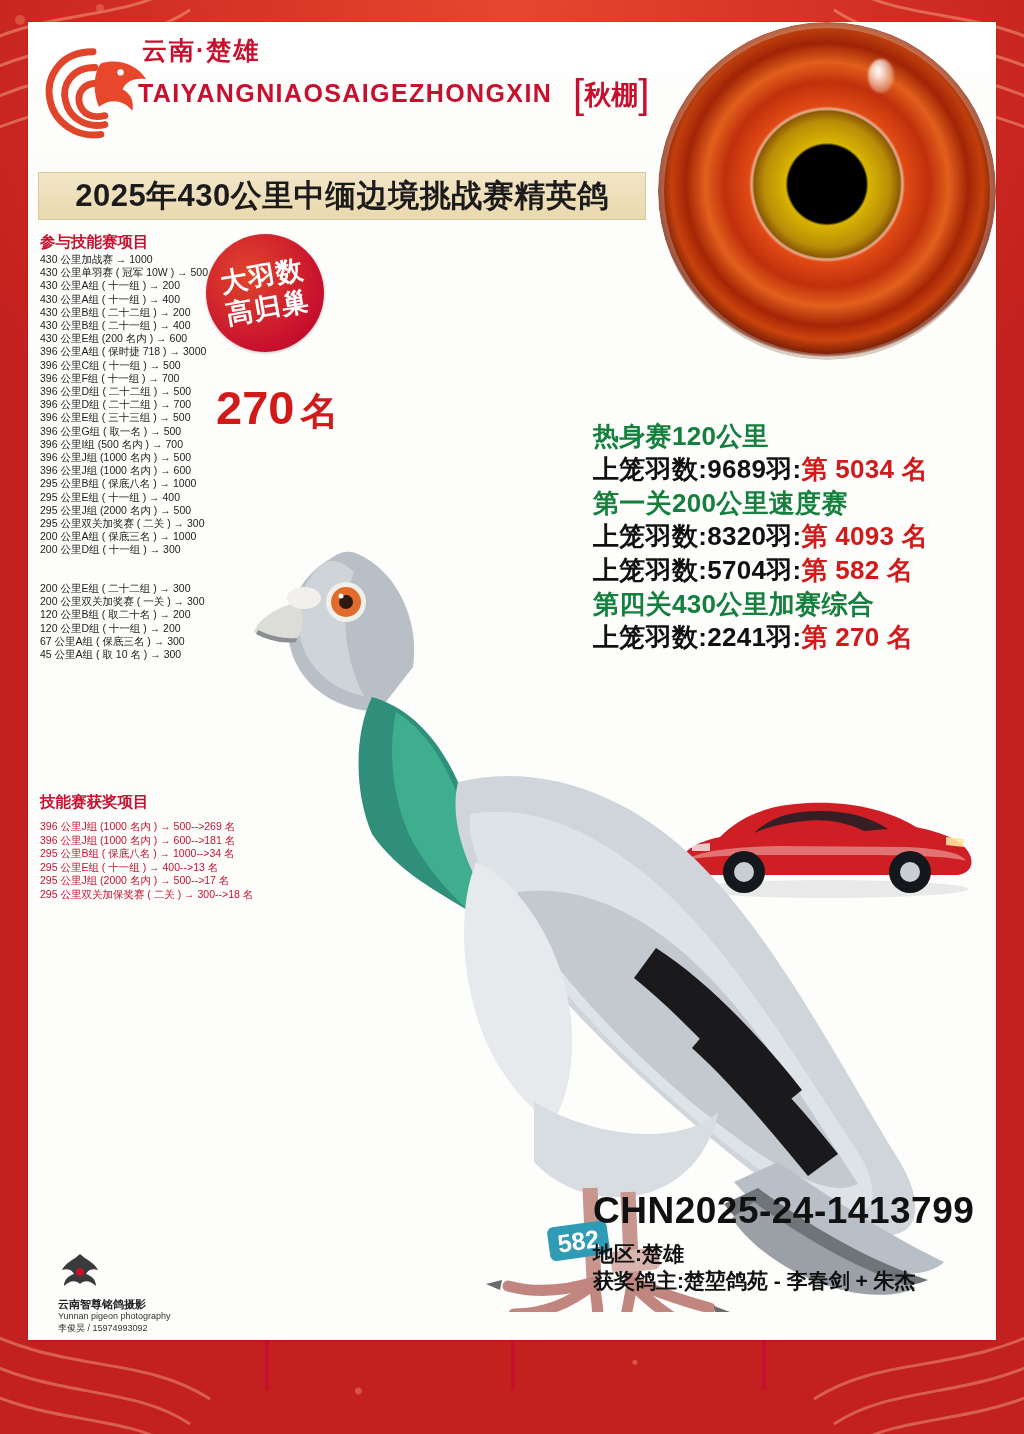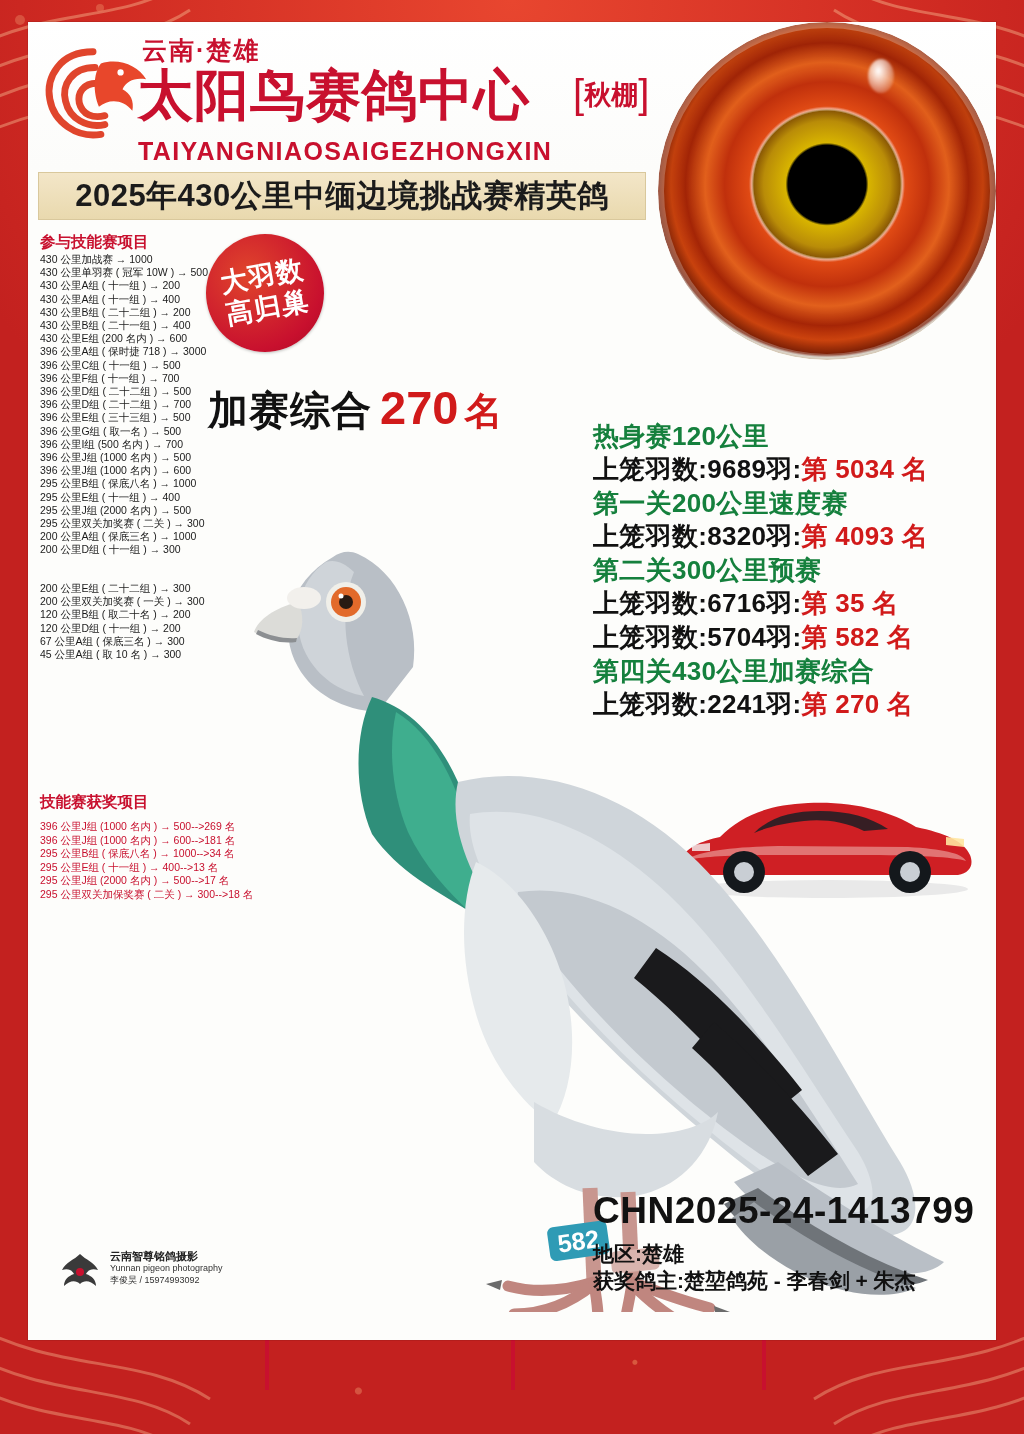--- a/index.html
+++ b/index.html
@@ -187,21 +187,21 @@
   .ring-no {
     position: absolute; left: 565px; top: 1168px;
     font-size: 37px; font-weight: bold; color: #111; letter-spacing: .5px;
   }
   .owner {
     position: absolute; left: 565px; top: 1218px;
     font-size: 21px; font-weight: bold; color: #111; line-height: 27px;
   }
   .photo-credit {
     position: absolute; left: 30px; top: 1228px;
-    display: flex; align-items: flex-start; gap: 8px;
+    display: flex; align-items: flex-start; gap: 8px; flex-direction: column;
   }
   .pc-text { font-size: 9px; color: #333; line-height: 12px; }
   .pc-text .t1 { font-size: 11px; color:#222; font-weight:bold; }
 
   
   .tick {
     position: absolute; width: 4px; height: 54px; background: #c8102e;
     bottom: 44px;
   }
 </style>
@@ -259,21 +259,20 @@
         <path d="M58 14 C24 14 10 40 14 62 C18 86 42 102 66 98"></path>
         <path d="M60 30 C36 30 26 48 30 64 C34 82 52 92 70 88"></path>
         <path d="M62 46 C48 46 42 56 44 66 C47 78 58 82 70 79"></path>
       </g>
       <path d="M66 26 C84 20 104 28 112 42 C100 40 92 44 88 52 C96 56 100 64 98 74 C88 62 74 62 64 70 C58 56 58 36 66 26 Z" fill="#e8472b"></path>
       <circle cx="86" cy="35" r="3.2" fill="#fff"></circle>
     </svg>
 
     <div class="brand">
       <div class="brand-sub">云南·楚雄</div>
-      <div class="brand-main">太阳鸟赛鸽中心</div>
       <div class="brand-pinyin">TAIYANGNIAOSAIGEZHONGXIN</div>
     </div>
 
     <div class="season-tag">
       <span class="br">[</span><span>秋棚</span><span class="br">]</span>
     </div>
   </div>
 
   <div class="eye-wrap">
     <div class="eye"></div>
@@ -336,37 +335,32 @@
     </ul>
   </div>
 
   <div class="stamp">
     <div>大羽数</div>
     <div>高归巢</div>
   </div>
 
 
   <div class="overall">
-    <span class="lbl">加赛综合</span>
     <span class="num">270</span>
     <span class="unit">名</span>
   </div>
 
   <div class="results">
     <div class="res-row">
       <div class="res-name">热身赛120公里</div>
       <div class="res-line"><span>上笼羽数:9689羽:</span><span class="rank">第 5034 名</span></div>
     </div>
     <div class="res-row">
       <div class="res-name">第一关200公里速度赛</div>
       <div class="res-line"><span>上笼羽数:8320羽:</span><span class="rank">第 4093 名</span></div>
-    </div>
-    <div class="res-row">
-      <div class="res-name">第二关300公里预赛</div>
-      <div class="res-line"><span>上笼羽数:6716羽:</span><span class="rank">第 35 名</span></div>
     </div>
     <div class="res-row">
       <div class="res-line"><span>上笼羽数:5704羽:</span><span class="rank">第 582 名</span></div>
     </div>
     <div class="res-row">
       <div class="res-name">第四关430公里加赛综合</div>
       <div class="res-line"><span>上笼羽数:2241羽:</span><span class="rank">第 270 名</span></div>
     </div>
   </div>
 

